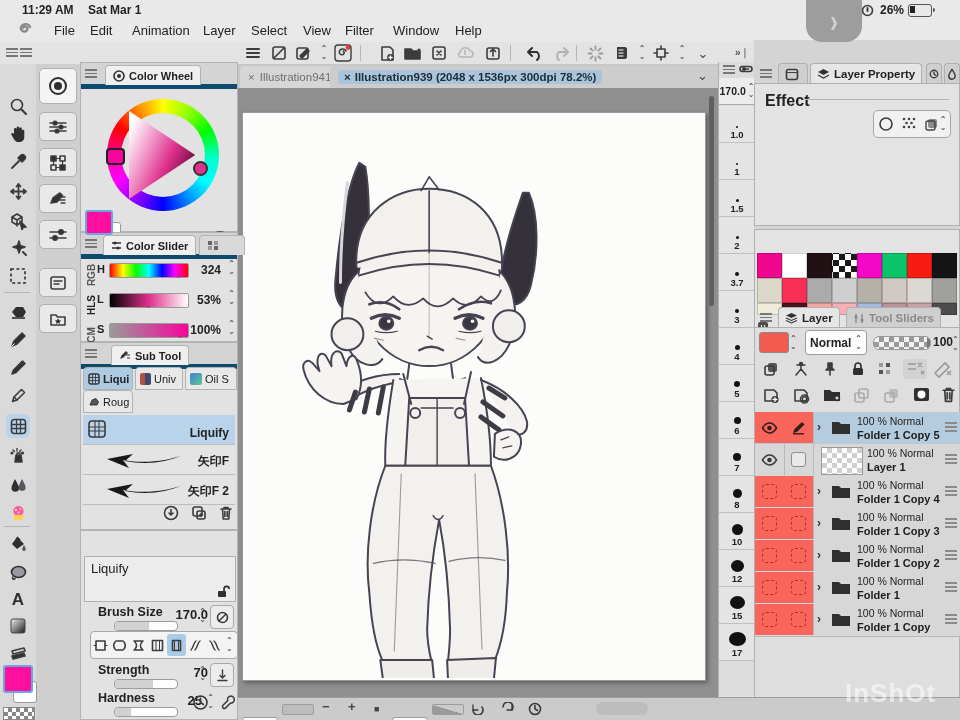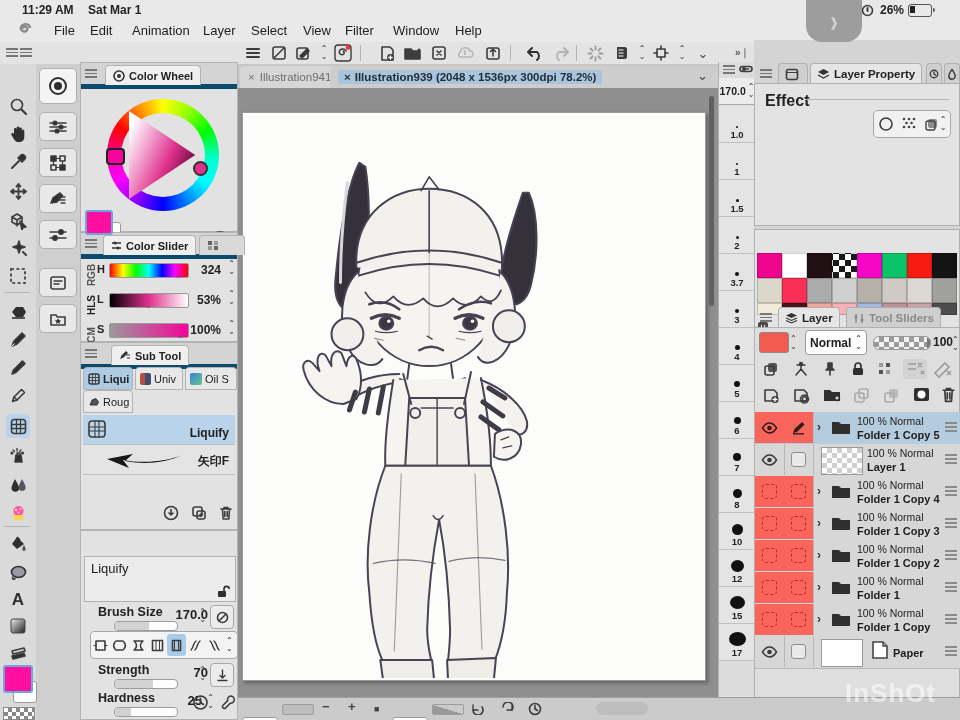--- a/index.html
+++ b/index.html
@@ -747,20 +747,28 @@
         <span class="lbl">Liquify</span>
       </div>
       <div class="strow">
         <span class="ic" style="position:absolute;left:4px;top:2px;">
           <svg width="100" height="24" viewBox="0 0 100 24">
               <path d="M96 8c-18 8-38 10-58 6l8-7-26 5 22 9-6-8c22 4 44 1 60-5z" fill="#181818"></path>
             </svg>
           </span>
         <span class="lbl">矢印F</span>
       </div>
+      <div class="strow">
+        <span class="ic" style="position:absolute;left:4px;top:2px;">
+          <svg width="100" height="24" viewBox="0 0 100 24">
+              <path d="M96 8c-18 8-38 10-58 6l8-7-26 5 22 9-6-8c22 4 44 1 60-5z" fill="#181818"></path>
+            </svg>
+          </span>
+        <span class="lbl">矢印F 2</span>
+      </div>
     </div>
     <div class="stfoot" style="top:162px;">
       <span class="ic">
           <svg class="ln" width="16" height="16" viewBox="0 0 16 16">
             <circle cx="8" cy="8" r="6.5"></circle>
             <path d="M8 4.5v5M6 8l2 2 2-2"></path>
           </svg>
         </span>
       <span class="ic">
           <svg class="ln" width="16" height="16" viewBox="0 0 16 16">
@@ -1389,46 +1397,20 @@
         <div class="ltext" style="left:102px;">
           <div>100 %  Normal</div>
           <div class="nm">Folder 1 Copy</div>
         </div>
         <span class="lhandle">
             <i></i>
             <i></i>
             <i></i>
           </span>
       </div>
-      <div class="lrow" style="top:224px;">
-        <div class="lcell c1">
-            <svg width="17" height="12" viewBox="0 0 17 12">
-              <path d="M1.5 6C3.5 2.7 5.9 1 8.5 1s5 1.7 7 5c-2 3.3-4.4 5-7 5s-5-1.7-7-5z" fill="none" stroke="#3a3a3a" stroke-width="1.5"></path>
-              <circle cx="8.5" cy="6" r="2.3" fill="#3a3a3a"></circle>
-            </svg>
-          </div>
-        <div class="lcell c2">
-            <span class="chk"></span>
-          </div>
-        <div class="lthumb-img"></div>
-        <span class="ic abs" style="left:116px;top:4px;">
-          <svg width="18" height="20" viewBox="0 0 18 20">
-              <path d="M2 2h10l4 4v12H2z" fill="#fff" stroke="#444" stroke-width="1.6"></path>
-              <path d="M12 2v4h4" fill="#bbb" stroke="#444" stroke-width="1.4"></path>
-            </svg>
-          </span>
-        <div class="ltext" style="left:138px;top:10px;">
-          <div class="nm">Paper</div>
-        </div>
-        <span class="lhandle">
-            <i></i>
-            <i></i>
-            <i></i>
-          </span>
-      </div>
     </div>
   </div>
 </div>
 
 <div class="abs bottombar">
   <div class="bbox" style="left:4px;width:36px;">
     <span>78.2</span>
   </div>
   <div class="bslider" style="left:44px;"></div>
   <span class="bsym" style="left:84px;">−</span>

